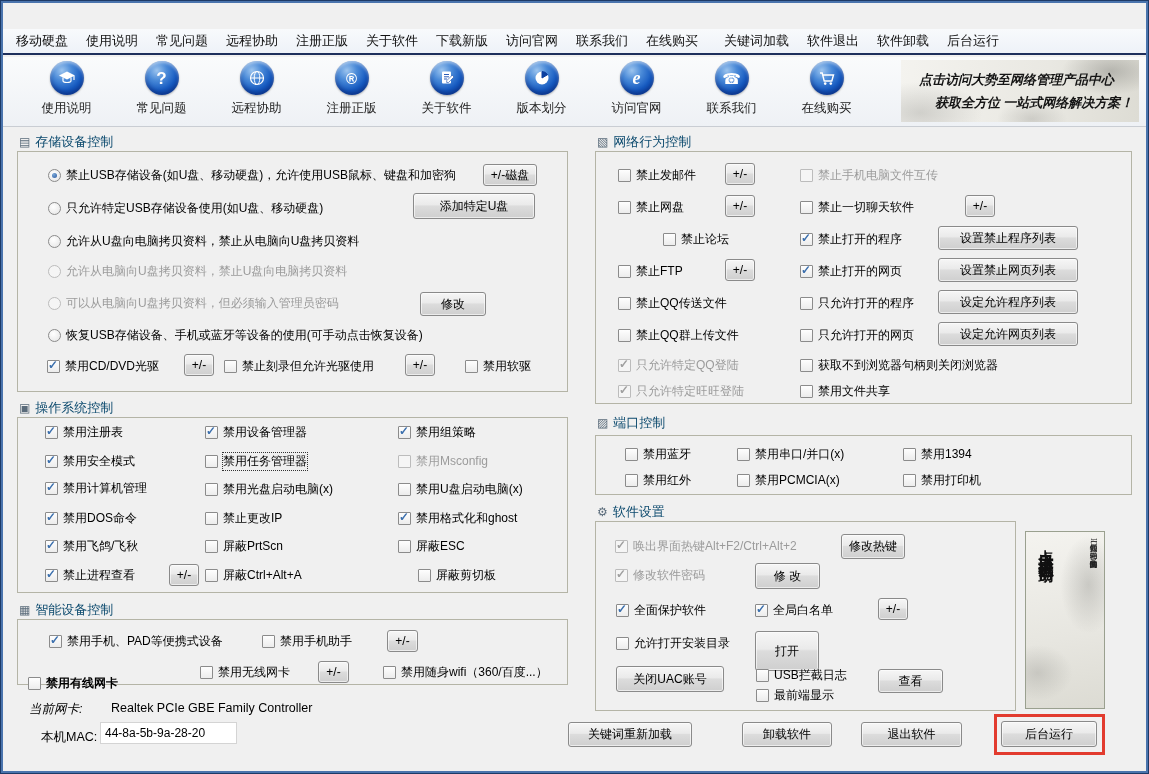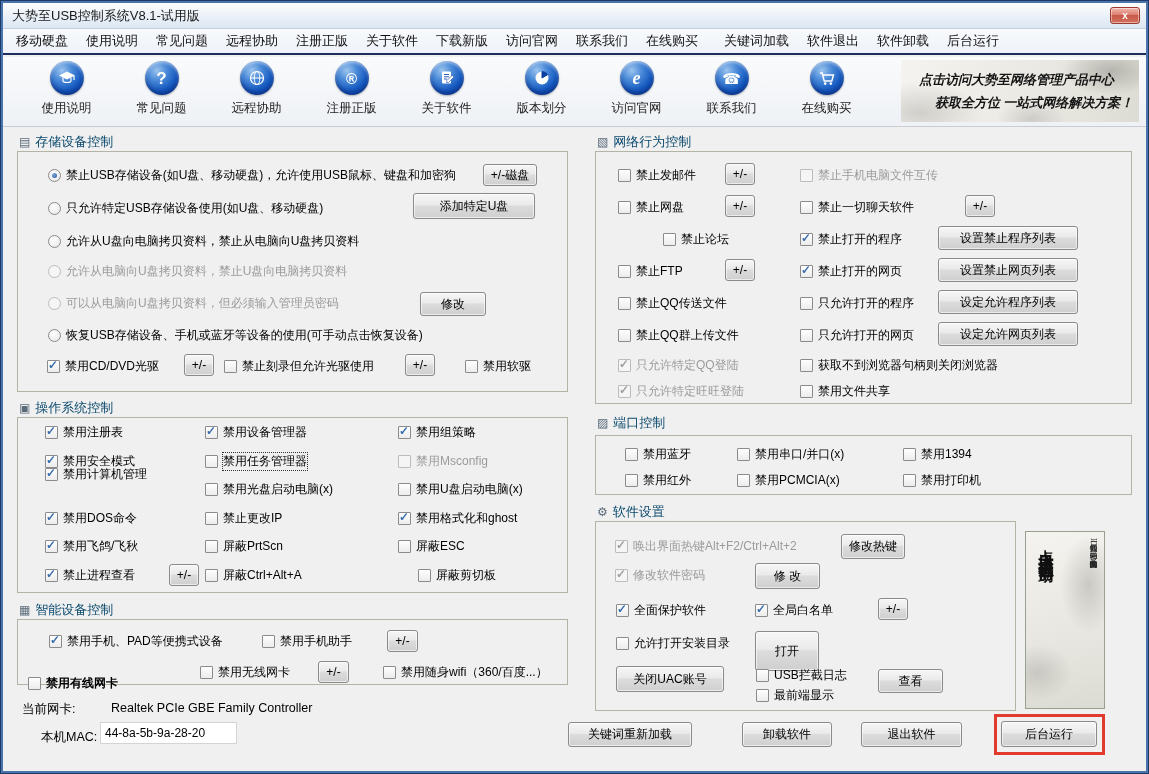--- a/index.html
+++ b/index.html
@@ -80,24 +80,20 @@
   .ftext{position:absolute;font-size:12.5px;color:#000;white-space:nowrap;}
   .mac-input{position:absolute;left:97px;top:719px;width:137px;height:22px;border:1px solid #d4d4d4;
     background:#fff;font-family:"Liberation Sans",sans-serif;font-size:12px;color:#000;padding:0 4px;}
   .red-frame{position:absolute;left:991px;top:711px;width:111px;height:41px;border:3px solid #e23b2e;}
 </style>
 </head>
 <body>
 
 <div class="window">
 
-  <div class="titlebar">
-    <span class="title">大势至USB控制系统V8.1-试用版</span>
-    <button class="closebtn"><span>x</span></button>
-  </div>
 
   <div class="menubar">
     <div id="menu-left" style="display:flex;align-items:center;padding-left:4px;">
         <span class="menu-item">移动硬盘</span>
         <span class="menu-item">使用说明</span>
         <span class="menu-item">常见问题</span>
         <span class="menu-item">远程协助</span>
         <span class="menu-item">注册正版</span>
         <span class="menu-item">关于软件</span>
         <span class="menu-item">下载新版</span>
@@ -265,21 +261,21 @@
         <span class="lbl">禁用安全模式</span>
       </div>
       <div class="item" style="left: 187px; top: 35px;">
         <span class="cb"></span>
         <span class="lbl focus">禁用任务管理器</span>
       </div>
       <div class="item disabled" style="left: 380px; top: 35px;">
         <span class="cb dis"></span>
         <span class="lbl">禁用Msconfig</span>
       </div>
-      <div class="item" style="left: 27px; top: 48px;">
+      <div class="item" style="left: 27px; top: 62px;">
         <span class="cb on"></span>
         <span class="lbl">禁用计算机管理</span>
       </div>
       <div class="item" style="left: 187px; top: 63px;">
         <span class="cb"></span>
         <span class="lbl">禁用光盘启动电脑(x)</span>
       </div>
       <div class="item" style="left: 380px; top: 63px;">
         <span class="cb"></span>
         <span class="lbl">禁用U盘启动电脑(x)</span>
@@ -501,21 +497,21 @@
         <span class="lbl">最前端显示</span>
       </div>
       <button class="btn" style="left: 282px; top: 147px; width: 65px; height: 24px;">查看</button>
     </div>
 
   <div class="vbanner">
     <div class="vnote">（告知我们ID和密码、协助时情由其间）</div>
     <div class="vmain">点击这里请求远程协助</div>
   </div>
 
-  <span class="ftext" style="left:19px;top:698px;">当前网卡:</span>
+  <span class="ftext" style="left:26px;top:698px;font-style:italic;">当前网卡:</span>
   <span class="ftext" style="left:108px;top:698px;">Realtek PCIe GBE Family Controller</span>
   <span class="ftext" style="left:38px;top:726px;">本机MAC:</span>
   <input class="mac-input" value="44-8a-5b-9a-28-20" style="">
 
   <button class="btn" style="left:565px;top:719px;width:124px;height:25px;">关键词重新加载</button>
   <button class="btn" style="left:739px;top:719px;width:90px;height:25px;">卸载软件</button>
   <button class="btn" style="left:858px;top:719px;width:101px;height:25px;">退出软件</button>
   <div class="red-frame"></div>
   <button class="btn" style="left:998px;top:718px;width:96px;height:26px;">后台运行</button>
 

